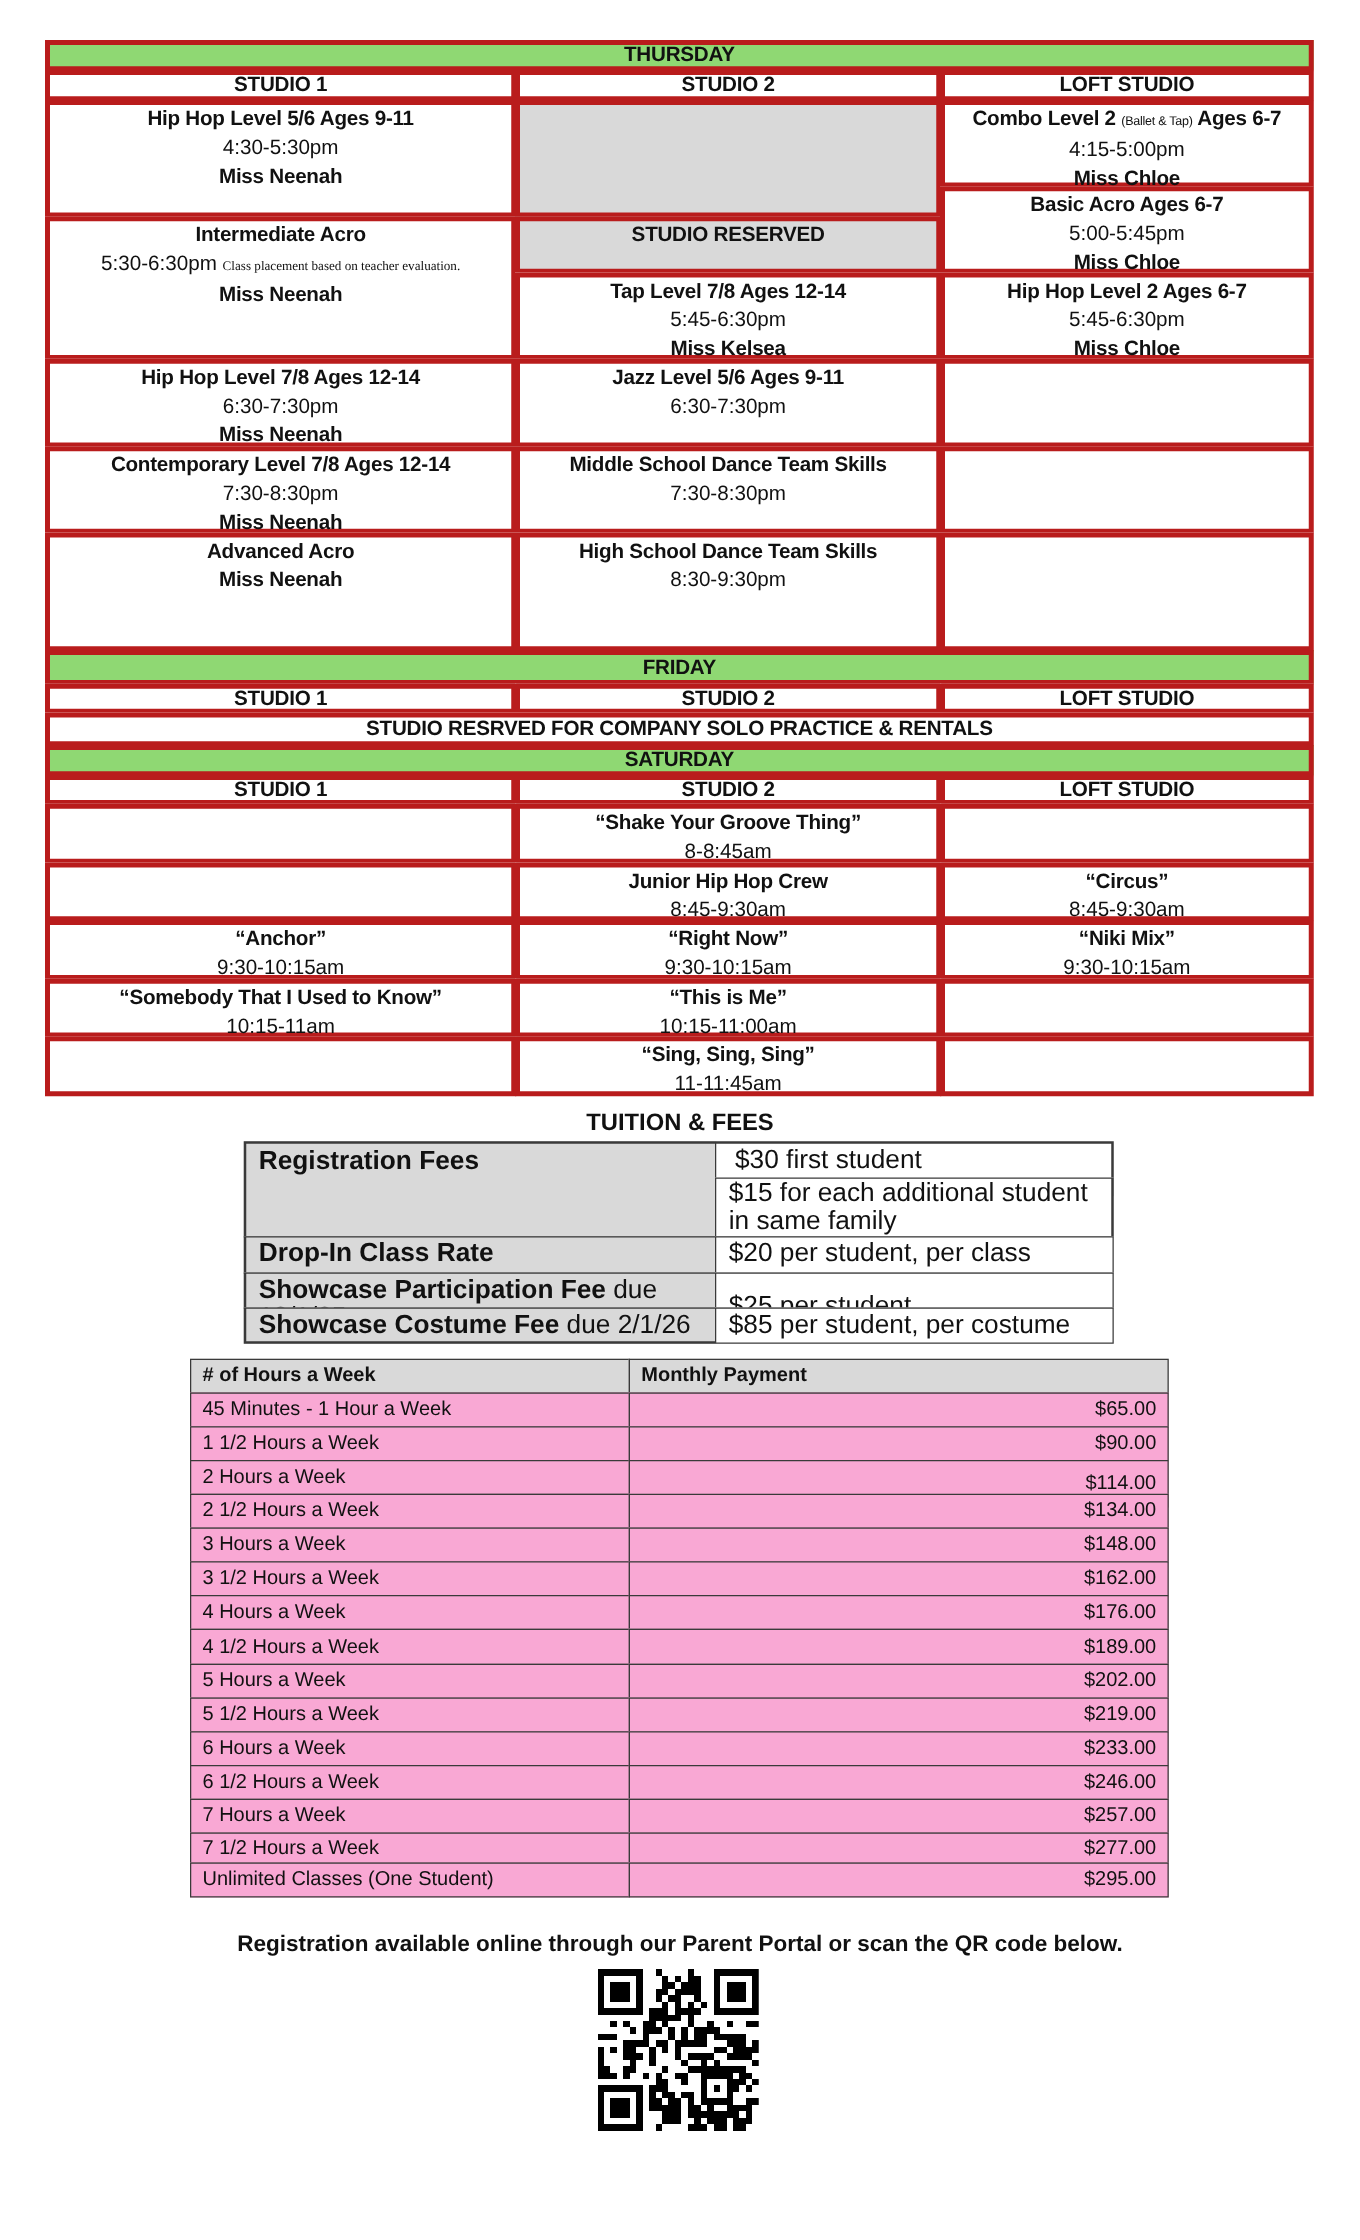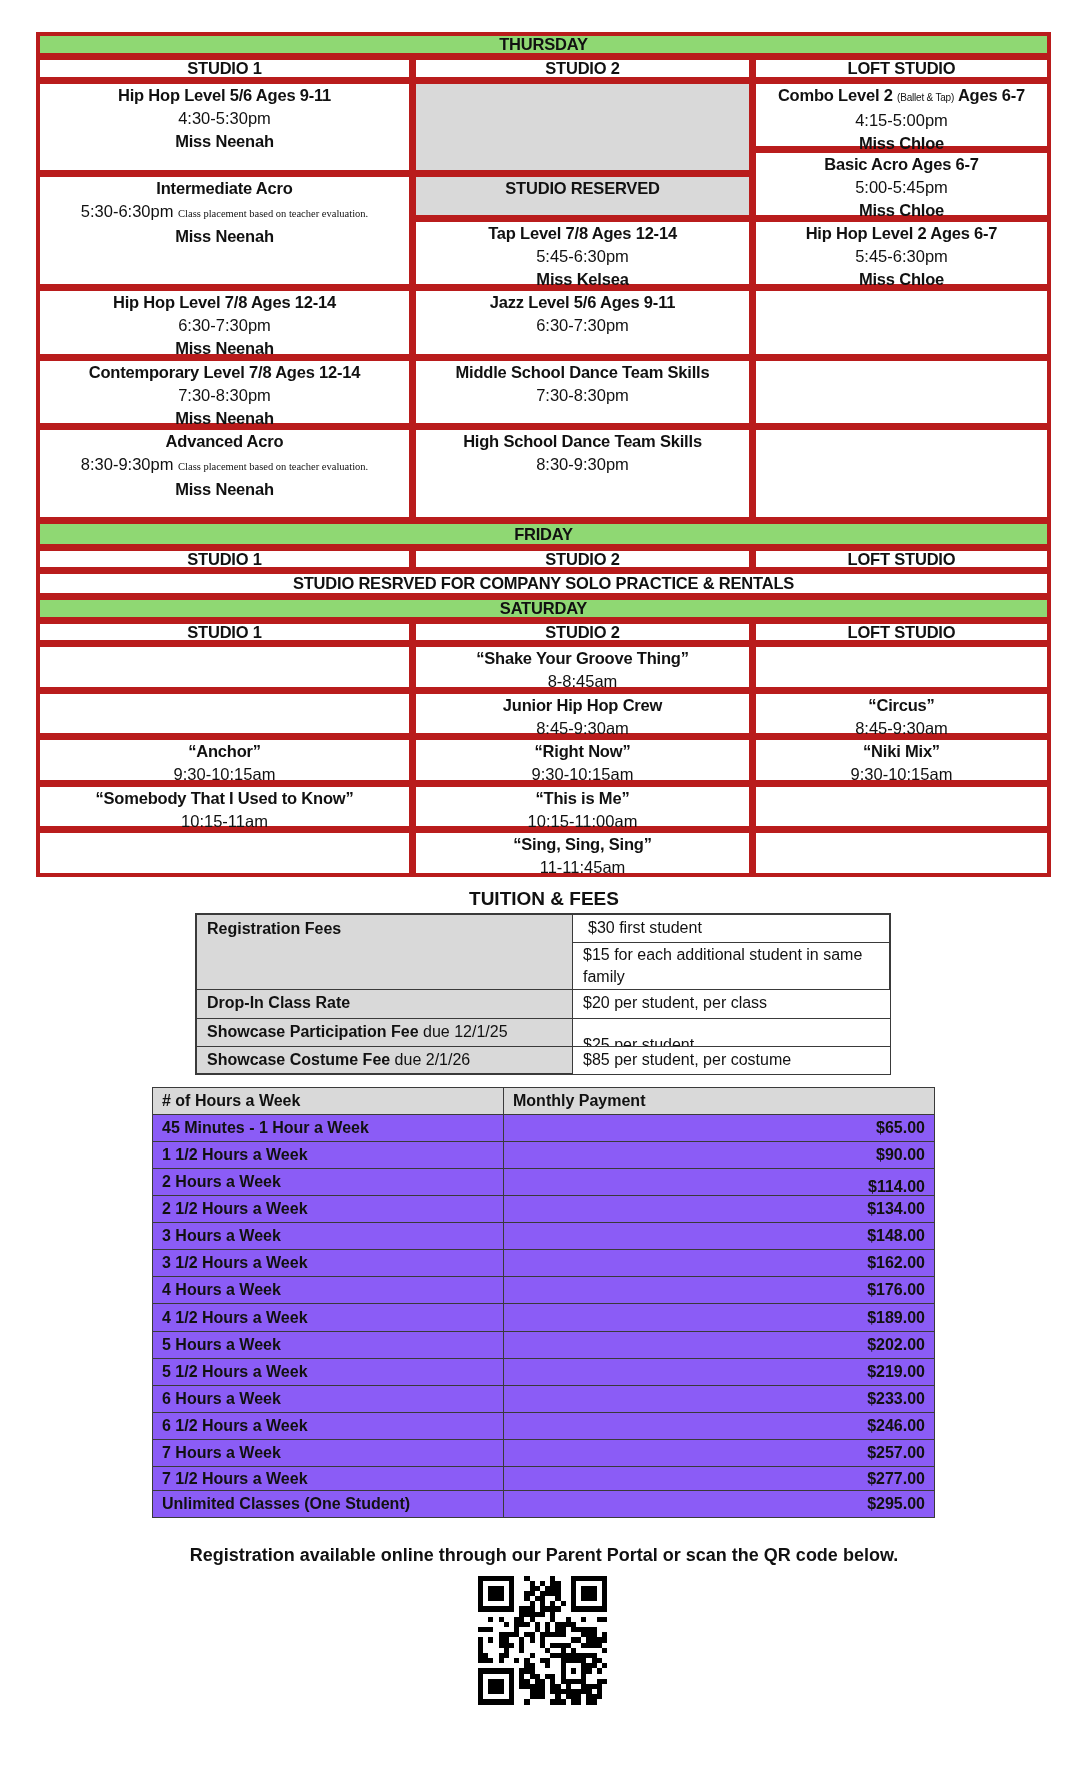--- a/index.html
+++ b/index.html
@@ -7,24 +7,24 @@
   .c{position:absolute;box-sizing:border-box;border:4px solid #b91c1c;display:flex;flex-direction:column;align-items:center;justify-content:flex-start;text-align:center;background:#fff;}
   .green{background:#8fd873;justify-content:center;}
   .gray{background:#d9d9d9;}
   .hdr{justify-content:center;}
   .t{font-size:16.5px;font-weight:bold;line-height:23px;white-space:nowrap;letter-spacing:-0.2px;}
   .n{font-size:16.5px;line-height:23px;white-space:nowrap;}
   .small{font-size:10px;font-weight:normal;}
   .sm-note{font-size:10.5px;font-family:Liberation Serif, serif;}
   .center-v{justify-content:center;}
   .title{position:absolute;left:0;width:1088px;text-align:center;font-weight:bold;font-size:19px;}
-  .f{position:absolute;box-sizing:border-box;border:1px solid #3a3a3a;font-size:16px;line-height:22px;padding:3px 10px;background:#fff;}
+  .f{position:absolute;box-sizing:border-box;border:1px solid #3a3a3a;font-size:21px;line-height:22px;padding:3px 10px;background:#fff;}
   .f.gray{background:#d9d9d9;}
   .fb{font-weight:bold;}
-  .h{position:absolute;box-sizing:border-box;border:1px solid #3a3a3a;font-size:16px;padding:0 9px;display:flex;align-items:center;background:#8b5cf6;font-weight:bold;}
+  .h{position:absolute;box-sizing:border-box;border:1px solid #3a3a3a;font-size:16px;padding:0 9px;display:flex;align-items:center;background:#f9a8d4;}
   .h.gray{background:#d9d9d9;font-weight:bold;}
   .h.r{justify-content:flex-end;}
   .reg{position:absolute;left:0;width:1088px;text-align:center;font-weight:bold;font-size:18px;top:1545px;}
   .qr{position:absolute;left:478px;top:1575px;width:129px;height:130px;}
 </style>
 </head>
 <body>
 
 <div class="c green" style="left:36px;top:32px;width:1015px;height:25px;">
   <span class="t">THURSDAY</span>
@@ -54,21 +54,20 @@
   <span class="n">6:30-7:30pm</span>
   <span class="t">Miss Neenah</span>
 </div>
 <div class="c" style="left:36px;top:357px;width:377px;height:70px;">
   <span class="t">Contemporary Level 7/8 Ages 12-14</span>
   <span class="n">7:30-8:30pm</span>
   <span class="t">Miss Neenah</span>
 </div>
 <div class="c" style="left:36px;top:426px;width:377px;height:95px;">
   <span class="t">Advanced Acro</span>
-  <span class="n"><span>8:30-9:30pm</span> <span class="sm-note">Class placement based on teacher evaluation.</span></span>
   <span class="t">Miss Neenah</span>
 </div>
 
 <div class="c gray" style="left:412px;top:80px;width:341px;height:94px;"></div>
 <div class="c gray center-v" style="left:412px;top:173px;width:341px;height:46px;justify-content:flex-start;">
   <span class="t">STUDIO RESERVED</span>
 </div>
 <div class="c" style="left:412px;top:218px;width:341px;height:70px;">
   <span class="t">Tap Level 7/8 Ages 12-14</span>
   <span class="n">5:45-6:30pm</span>

